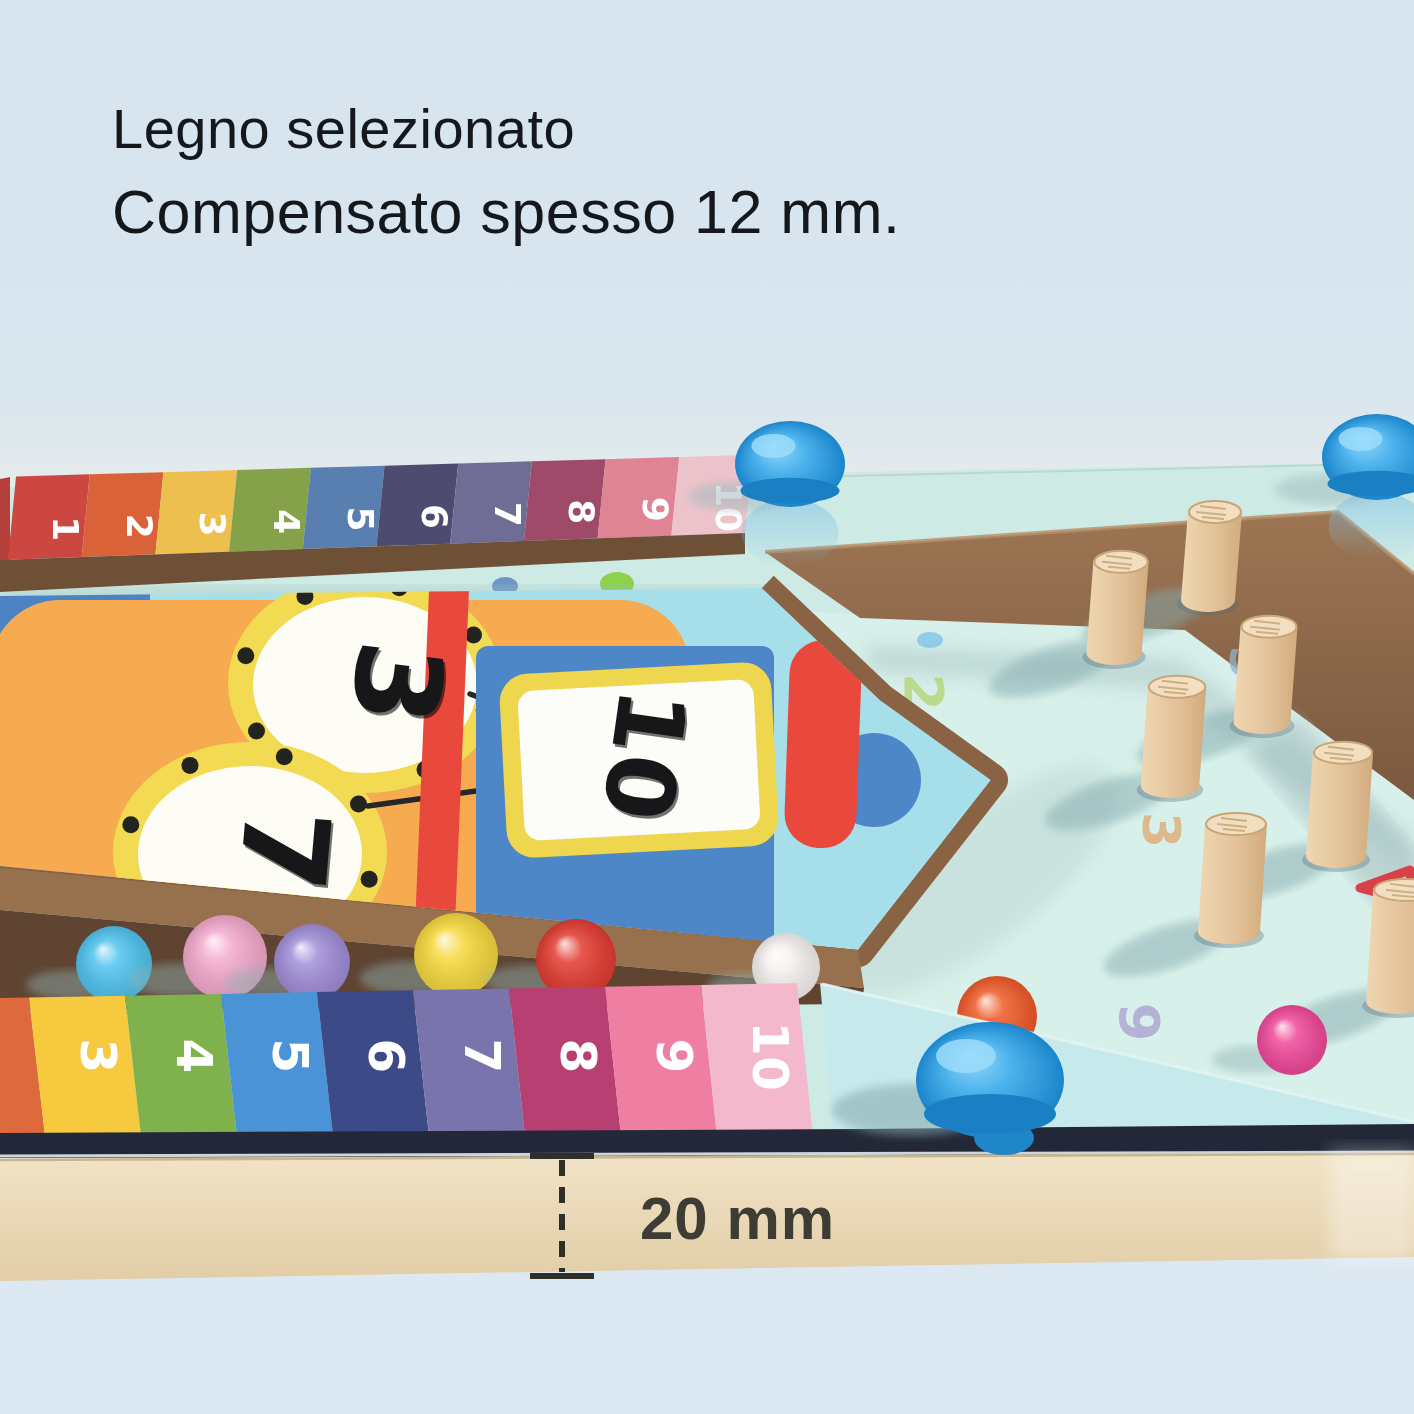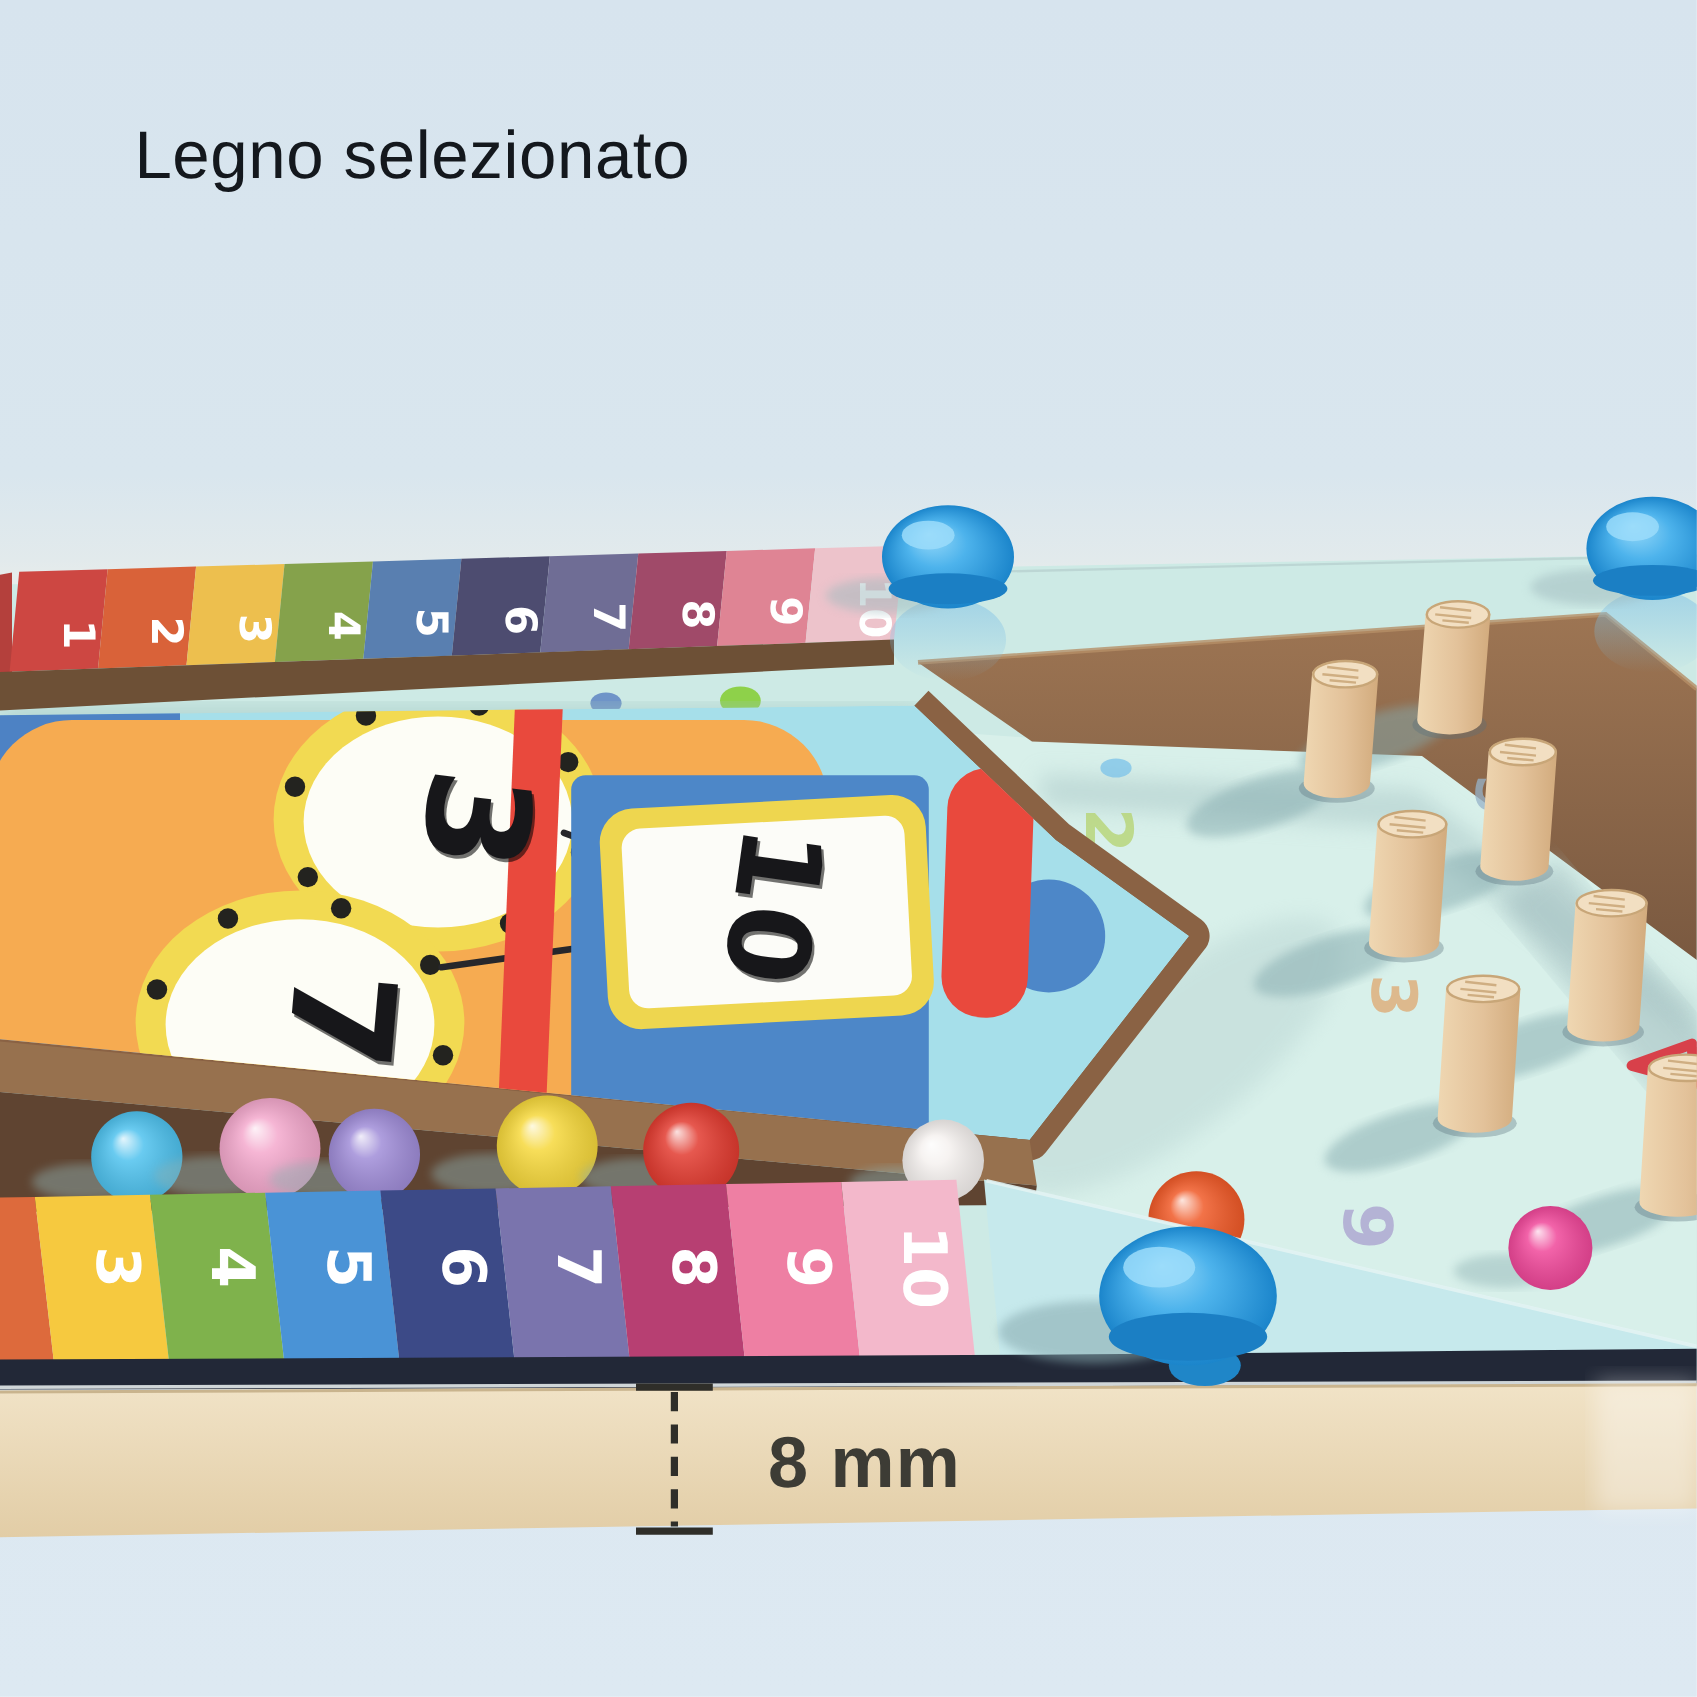--- a/index.html
+++ b/index.html
@@ -308,15 +308,16 @@
     </g>
     <g stroke="#2f2e29" stroke-width="6">
       <line x1="530" y1="1156" x2="594" y2="1156"></line>
       <line x1="562" y1="1160" x2="562" y2="1272" stroke-dasharray="16 11"></line>
       <line x1="530" y1="1276" x2="594" y2="1276"></line>
     </g>
   </svg>
 
 <div class="hdr">
   <div class="l1">Legno selezionato</div>
+  <div class="l2">Compensato spesso 12 mm.</div>
 </div>
 
-<div class="measure-label">8 mm</div>
+<div class="measure-label">20 mm</div>
 
 </body></html>

